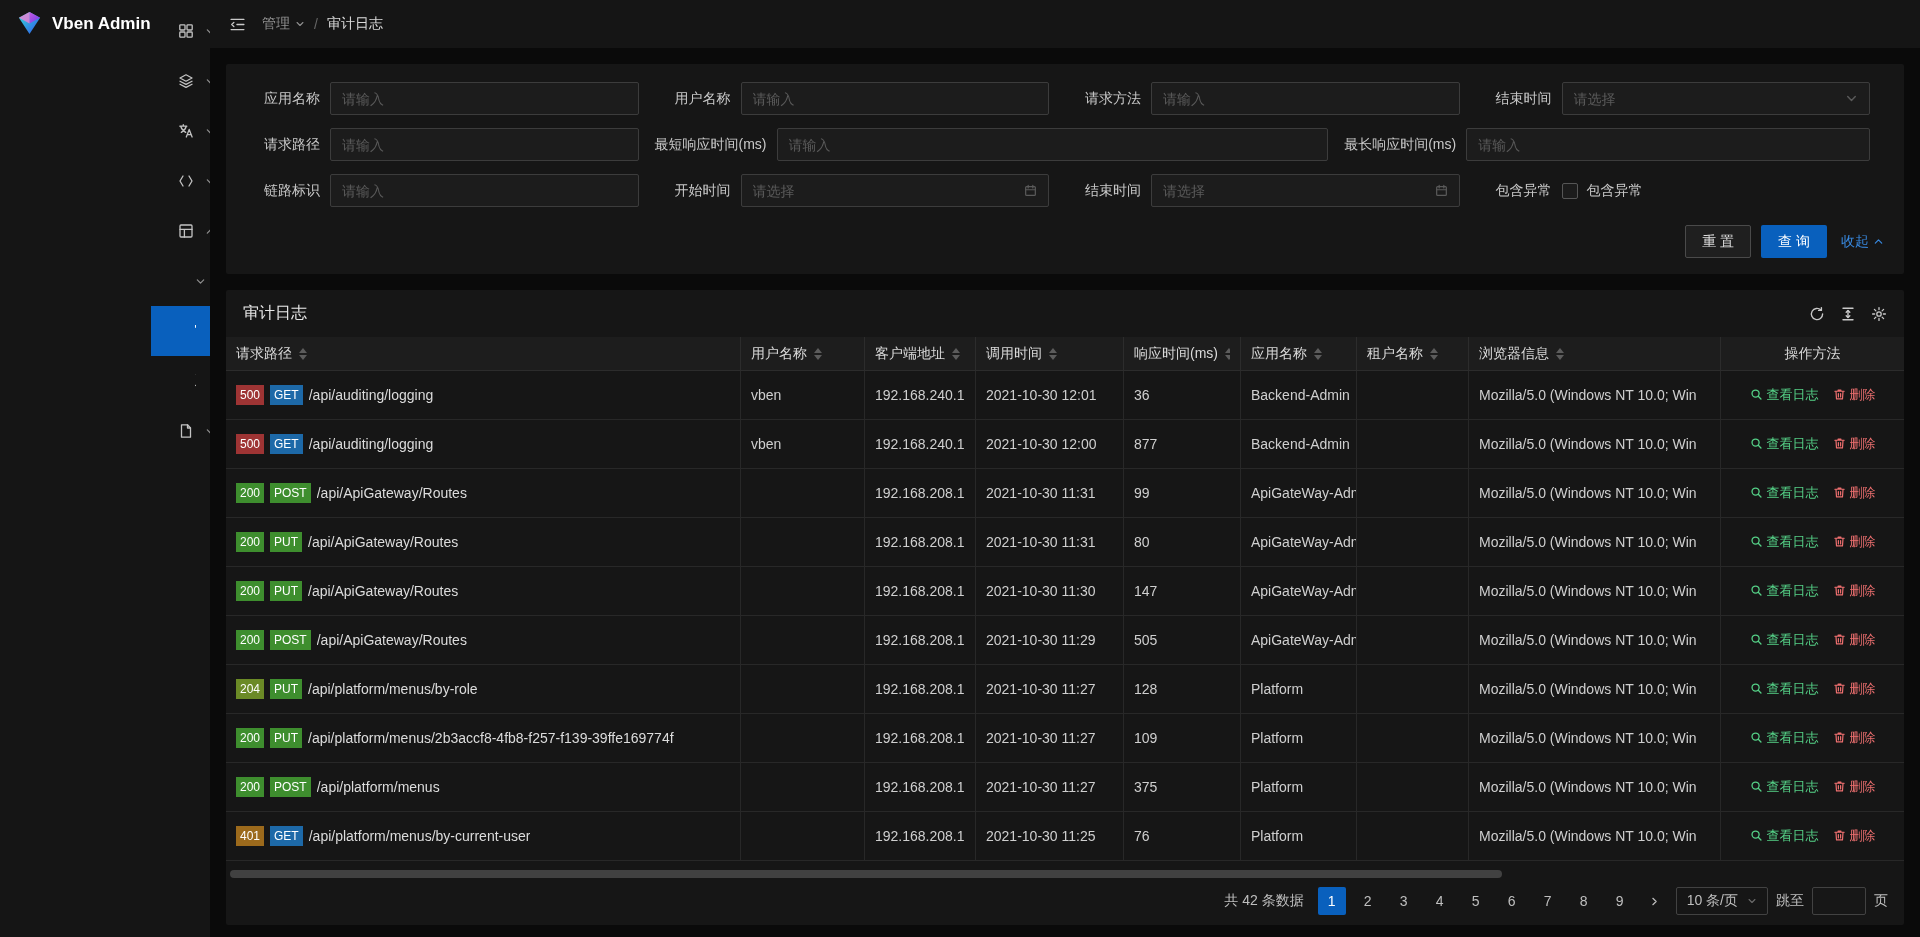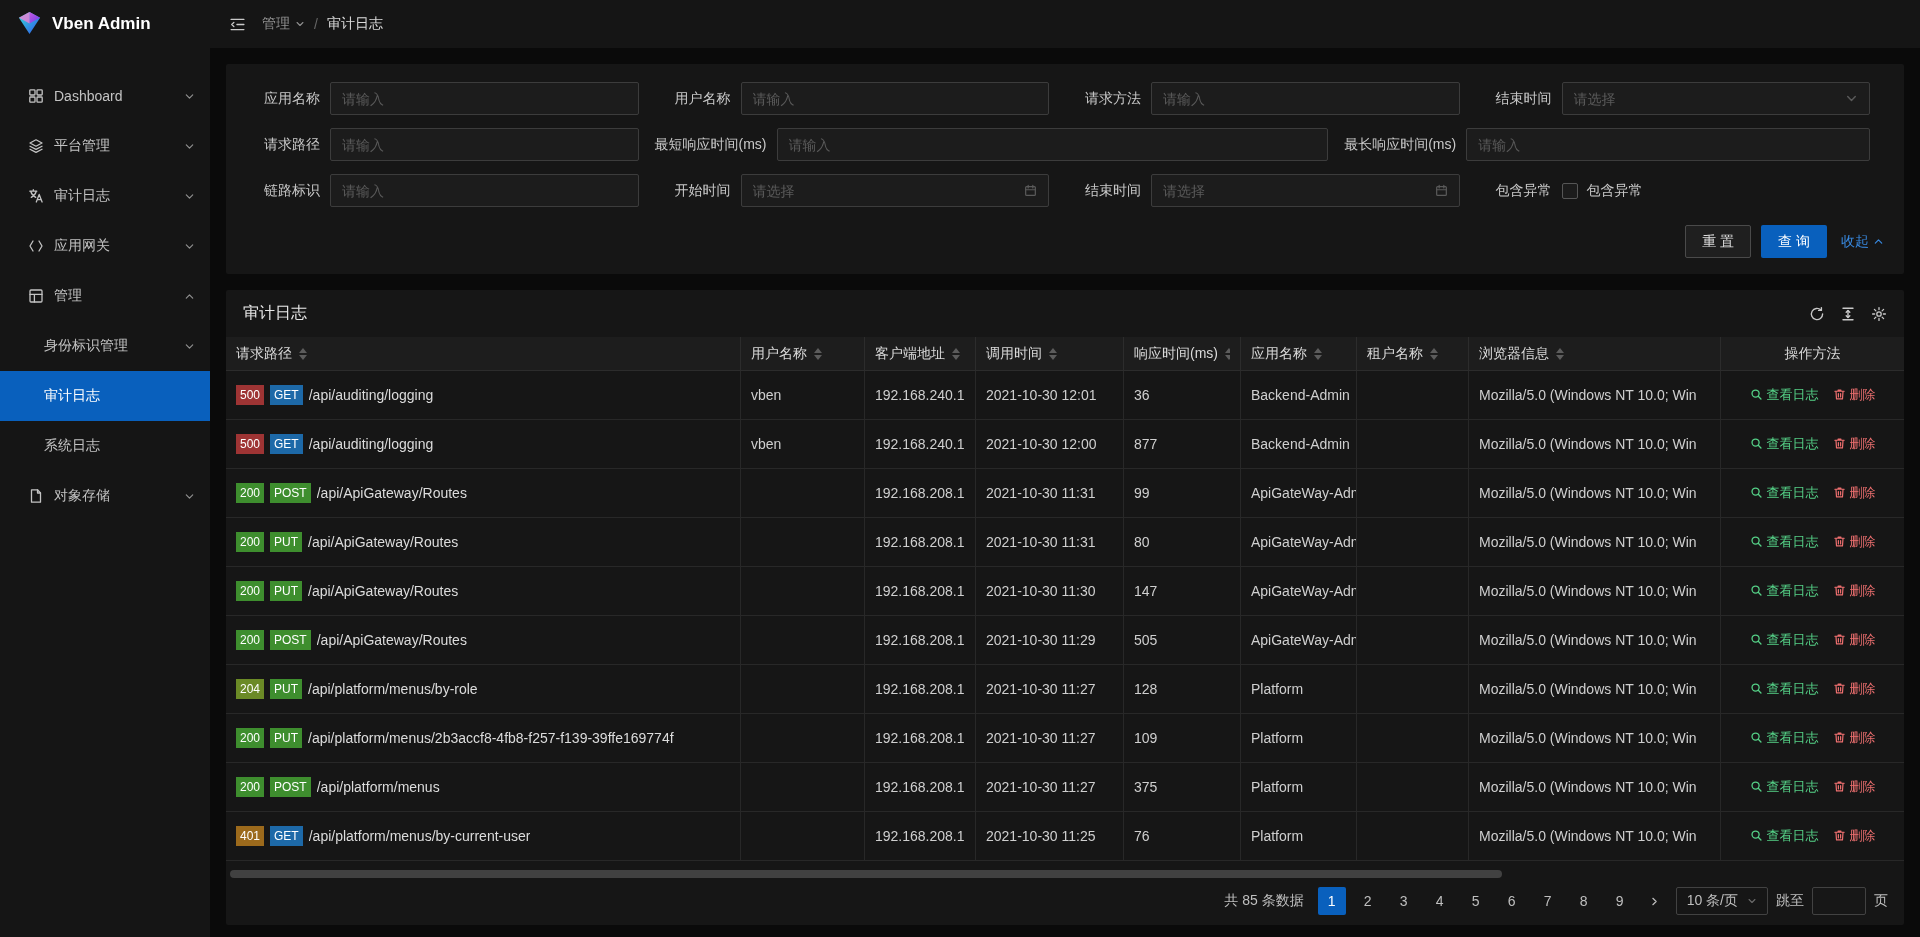--- a/index.html
+++ b/index.html
@@ -1,21 +1,21 @@
 <!DOCTYPE html>
 <html><head>
 <meta charset="utf-8">
 <style>
   *{margin:0;padding:0;box-sizing:border-box;}
   html,body{width:1920px;height:937px;}
   body{background:#0a0a0a;font-family:"Liberation Sans","DejaVu Sans",sans-serif;font-size:14px;color:#c9c9c9;overflow:hidden;}
   .app{display:flex;width:100%;height:100%;}
 
   
-  .sidebar{width:210px;background:#151515;flex-shrink:0;display:flex;flex-direction:column;gap:17px;}
+  .sidebar{width:210px;background:#151515;flex-shrink:0;display:flex;flex-direction:row;}
   .logo{height:48px;display:flex;align-items:center;gap:9px;padding-left:16px;cursor:pointer;}
   .logo-text{color:#ffffff;font-size:17px;font-weight:700;white-space:nowrap;}
   .menu{flex:1;padding-top:6px;overflow:hidden;}
   .menu-item{height:50px;display:flex;align-items:center;padding:0 15px 0 27px;color:#c3c3c3;cursor:pointer;white-space:nowrap;}
   .menu-item .mi-icon{width:17px;height:17px;margin-right:10px;display:flex;align-items:center;justify-content:center;color:#c3c3c3;flex-shrink:0;}
   .menu-item .mi-icon svg{width:16px;height:16px;}
   .mi-label{flex:1;overflow:hidden;}
   .mi-arrow{color:#8f8f8f;display:flex;flex-shrink:0;}
   .mi-arrow svg{width:11px;height:11px;}
   .menu-item.sub{padding-left:44px;}
@@ -815,21 +815,21 @@
                       <span>删除</span>
                     </span></td>
                 </tr>
               </tbody>
           </table>
         </div>
         <div class="hscroll">
           <div class="hthumb"></div>
         </div>
         <div class="pagination">
-          <span class="pg-total">共 85 条数据</span>
+          <span class="pg-total">共 42 条数据</span>
           <div class="pg-pages">
               <span class="pg-item pg-active">1</span>
               <span class="pg-item">2</span>
               <span class="pg-item">3</span>
               <span class="pg-item">4</span>
               <span class="pg-item">5</span>
               <span class="pg-item">6</span>
               <span class="pg-item">7</span>
               <span class="pg-item">8</span>
               <span class="pg-item">9</span>

